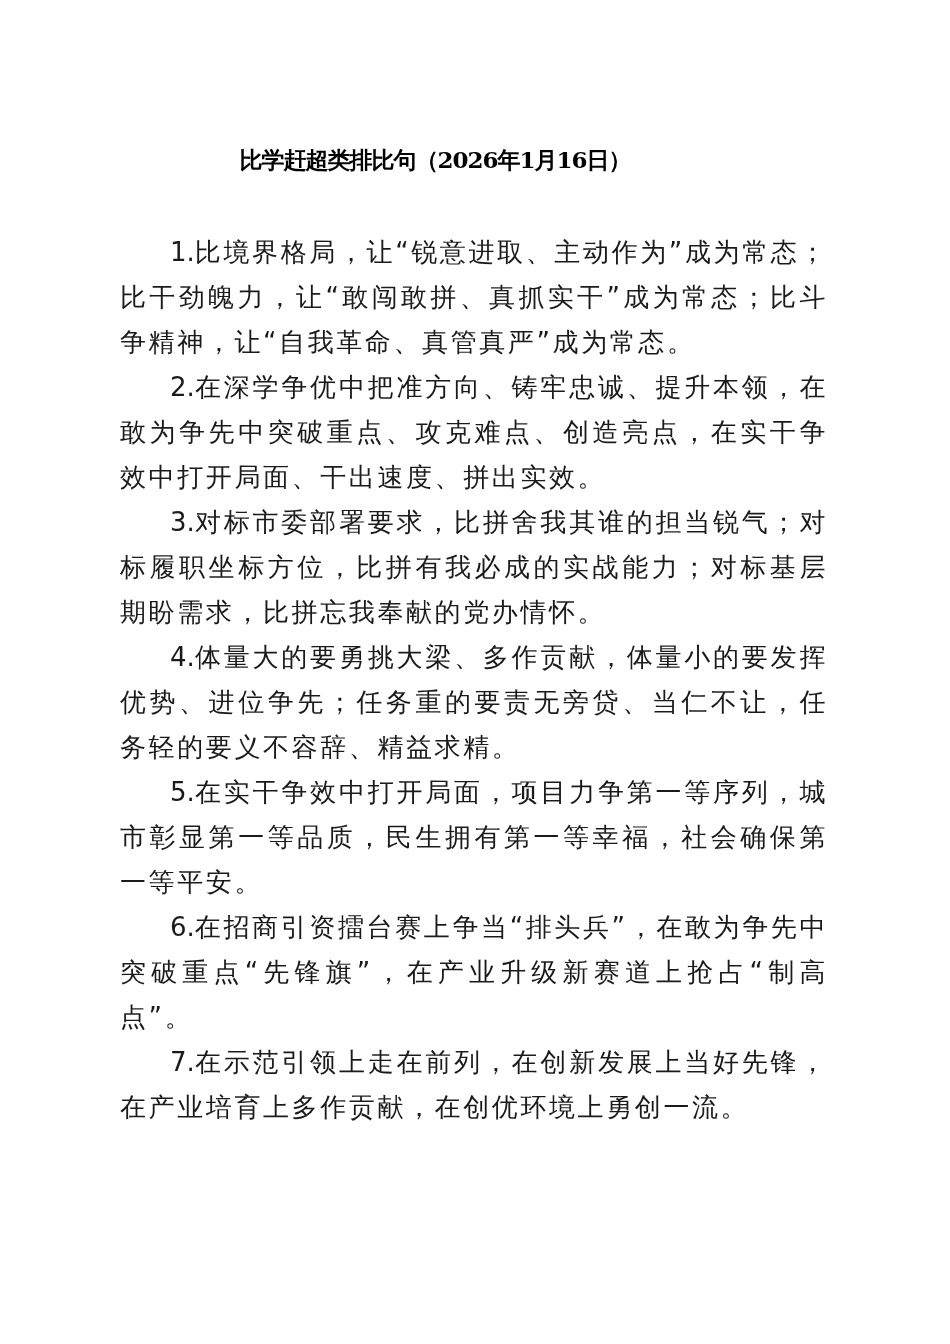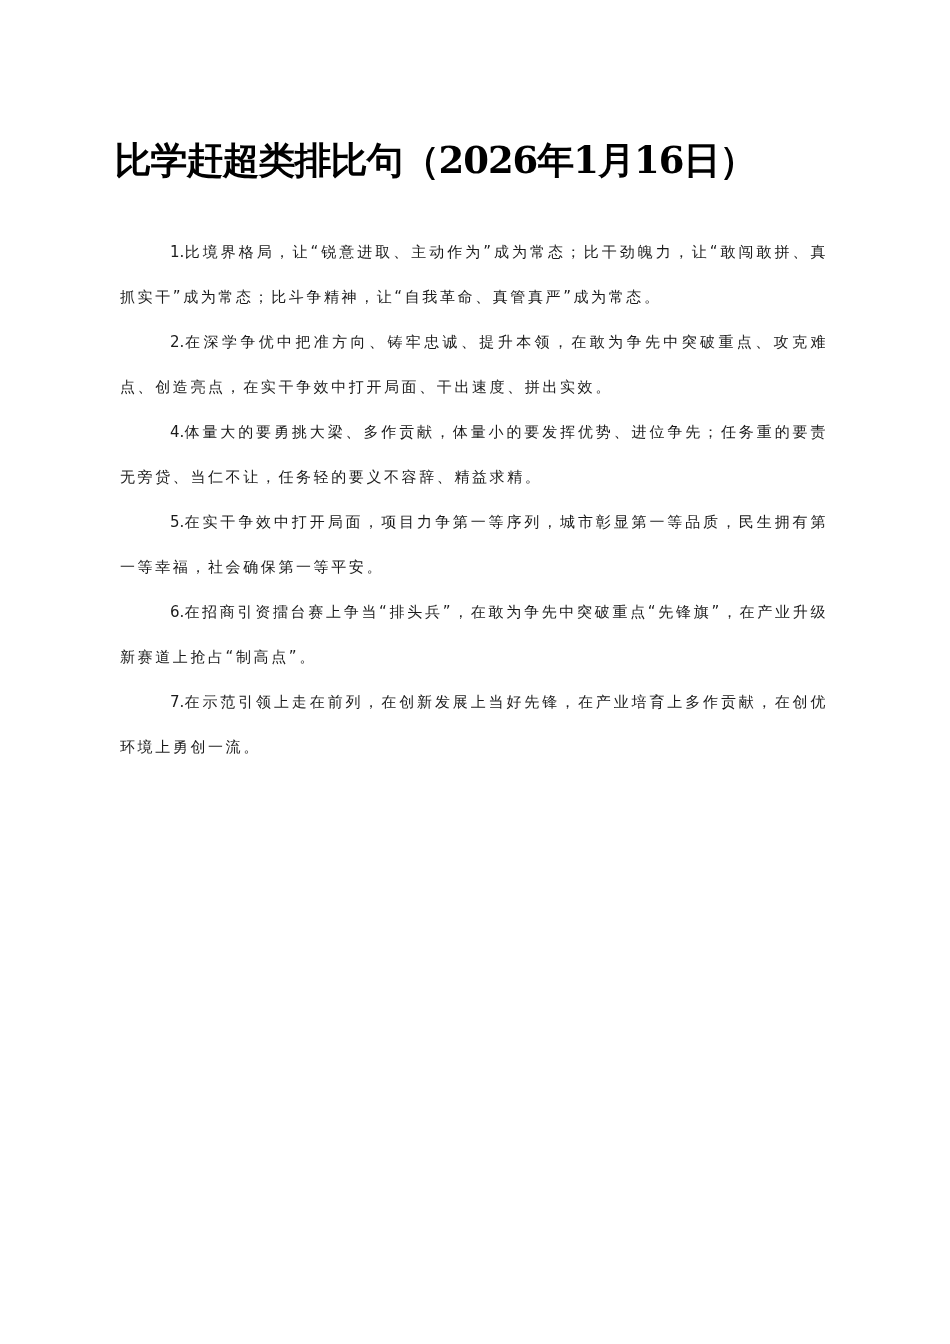--- a/index.html
+++ b/index.html
@@ -23,54 +23,55 @@
       background: #ffffff;
     }
     .title {
       position: absolute;
       top: 138px;
       left: 0;
       width: 870px;
       text-align: center;
       font-family: "DejaVu Serif", "Liberation Serif", serif;
       font-weight: bold;
-      font-size: 37px;
+      font-size: 23px;
       line-height: 44px;
       letter-spacing: -1px;
       color: #000000;
       margin: 0;
     }
     .body {
       position: absolute;
       top: 230px;
       left: 120px;
       width: 708px;
     }
     .para {
       margin: 0;
       font-family: "DejaVu Sans", "Liberation Sans", sans-serif;
-      font-size: 15px;
+      font-size: 26px;
       line-height: 45px;
       letter-spacing: 2.6px;
       text-indent: 50px;
       text-align: justify;
       color: #1a1a1a;
       font-weight: normal;
     }
     .num {
       letter-spacing: 0;
     }
   </style>
 </head>
 <body>
 
 <div class="page">
   <h1 class="title">比学赶超类排比句（2026年1月16日）</h1>
 
   <div class="body">
     <p class="para"><span class="num">1.</span><span>比境界格局，让“锐意进取、主动作为”成为常态；比干劲魄力，让“敢闯敢拼、真抓实干”成为常态；比斗争精神，让“自我革命、真管真严”成为常态。</span></p>
     <p class="para"><span class="num">2.</span><span>在深学争优中把准方向、铸牢忠诚、提升本领，在敢为争先中突破重点、攻克难点、创造亮点，在实干争效中打开局面、干出速度、拼出实效。</span></p>
+    <p class="para"><span class="num">3.</span><span>对标市委部署要求，比拼舍我其谁的担当锐气；对标履职坐标方位，比拼有我必成的实战能力；对标基层期盼需求，比拼忘我奉献的党办情怀。</span></p>
     <p class="para"><span class="num">4.</span><span>体量大的要勇挑大梁、多作贡献，体量小的要发挥优势、进位争先；任务重的要责无旁贷、当仁不让，任务轻的要义不容辞、精益求精。</span></p>
     <p class="para"><span class="num">5.</span><span>在实干争效中打开局面，项目力争第一等序列，城市彰显第一等品质，民生拥有第一等幸福，社会确保第一等平安。</span></p>
     <p class="para"><span class="num">6.</span><span>在招商引资擂台赛上争当“排头兵”，在敢为争先中突破重点“先锋旗”，在产业升级新赛道上抢占“制高点”。</span></p>
     <p class="para"><span class="num">7.</span><span>在示范引领上走在前列，在创新发展上当好先锋，在产业培育上多作贡献，在创优环境上勇创一流。</span></p>
   </div>
 </div>
 
 </body></html>

